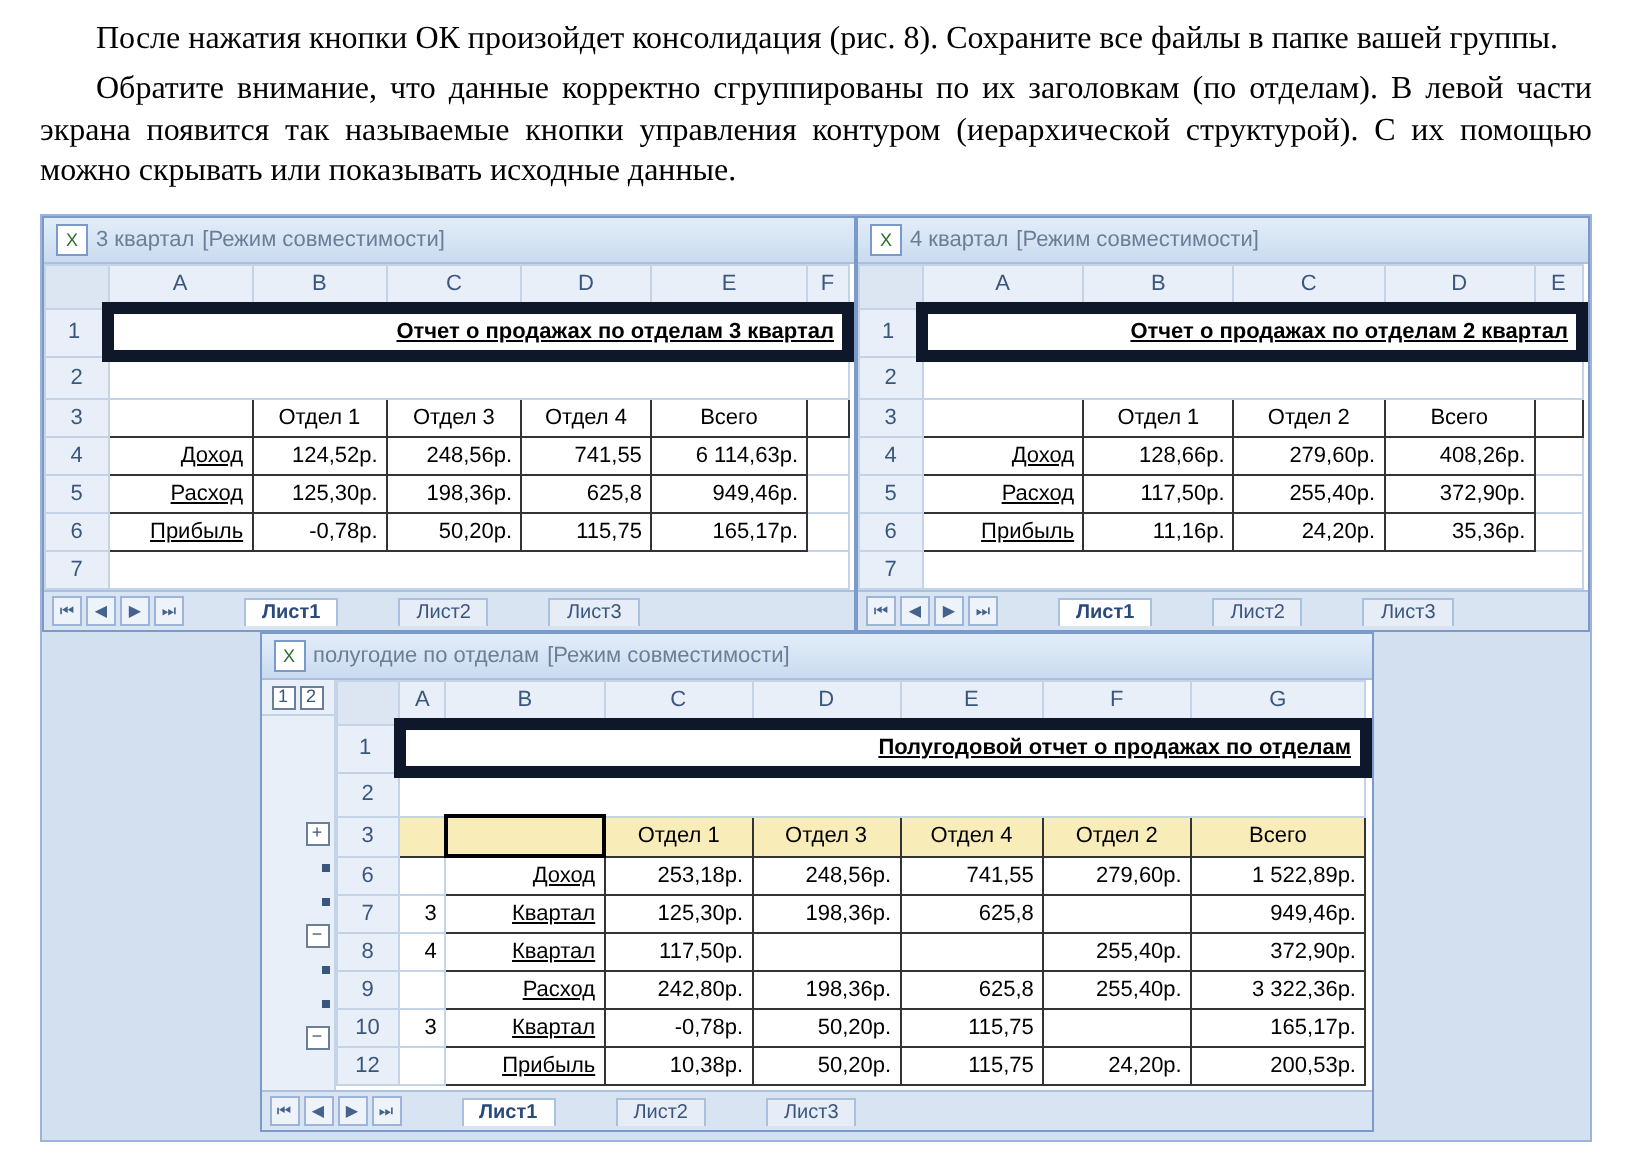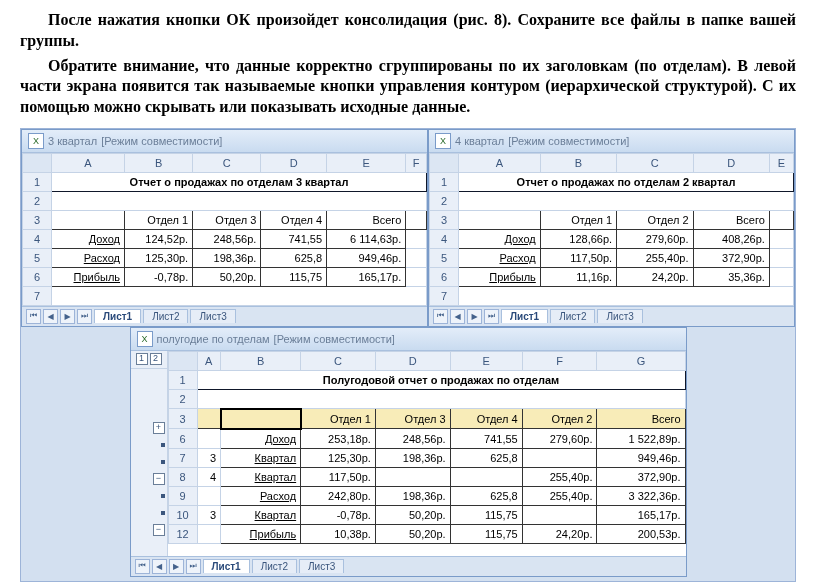--- a/index.html
+++ b/index.html
@@ -9,21 +9,20 @@
     font-size: 16px;
     color: #000;
     background: #fff;
     width: 776px;
   }
   p {
     margin: 0 0 4px 0;
     text-align: justify;
     text-indent: 28px;
     line-height: 1.3;
-    font-weight: bold;
   }
   .figure-area {
     margin: 10px 0 6px 0;
     border: 1px solid #9db4d8;
     background: #d3e0f0;
     padding: 0;
   }
   .top-row {
     display: flex;
     gap: 0;
@@ -85,25 +84,27 @@
     width: 20px;
     text-align: center;
   }
   table.sheet th.corner {
     background: #dce6f3;
     width: 20px;
   }
   td.txt { text-align: left; text-decoration: underline; }
   td.ctr { text-align: center; }
   tr.title-row td {
+    text-align: right;
+    font-weight: bold;
+    border: 6px solid #0f172a;
+    text-decoration: underline;
+  }
+  tr.hdr-row td {
     text-align: center;
-    font-weight: bold;
-    border: 1px solid #0f172a;
-  }
-  tr.hdr-row td {
     border: 1px solid #333;
   }
   tr.data-row td.bordered { border: 1px solid #333; }
   .sheet-tabs {
     background: #d9e4f2;
     border-top: 1px solid #a9c0de;
     padding: 2px 4px;
     display: flex;
     align-items: center;
     gap: 2px;
@@ -118,20 +119,21 @@
     justify-content: center;
     font-size: 8px;
     color: #44628c;
   }
   .tab {
     padding: 1px 8px;
     background: #e6edf7;
     border: 1px solid #a9c0de;
     border-bottom: none;
     color: #3b567d;
+    margin-left: 28px;
   }
   .tab.active {
     background: #fff;
     font-weight: bold;
     color: #2a4a7a;
   }
   
   .outline-col {
     width: 36px;
     background: #e9eff8;

